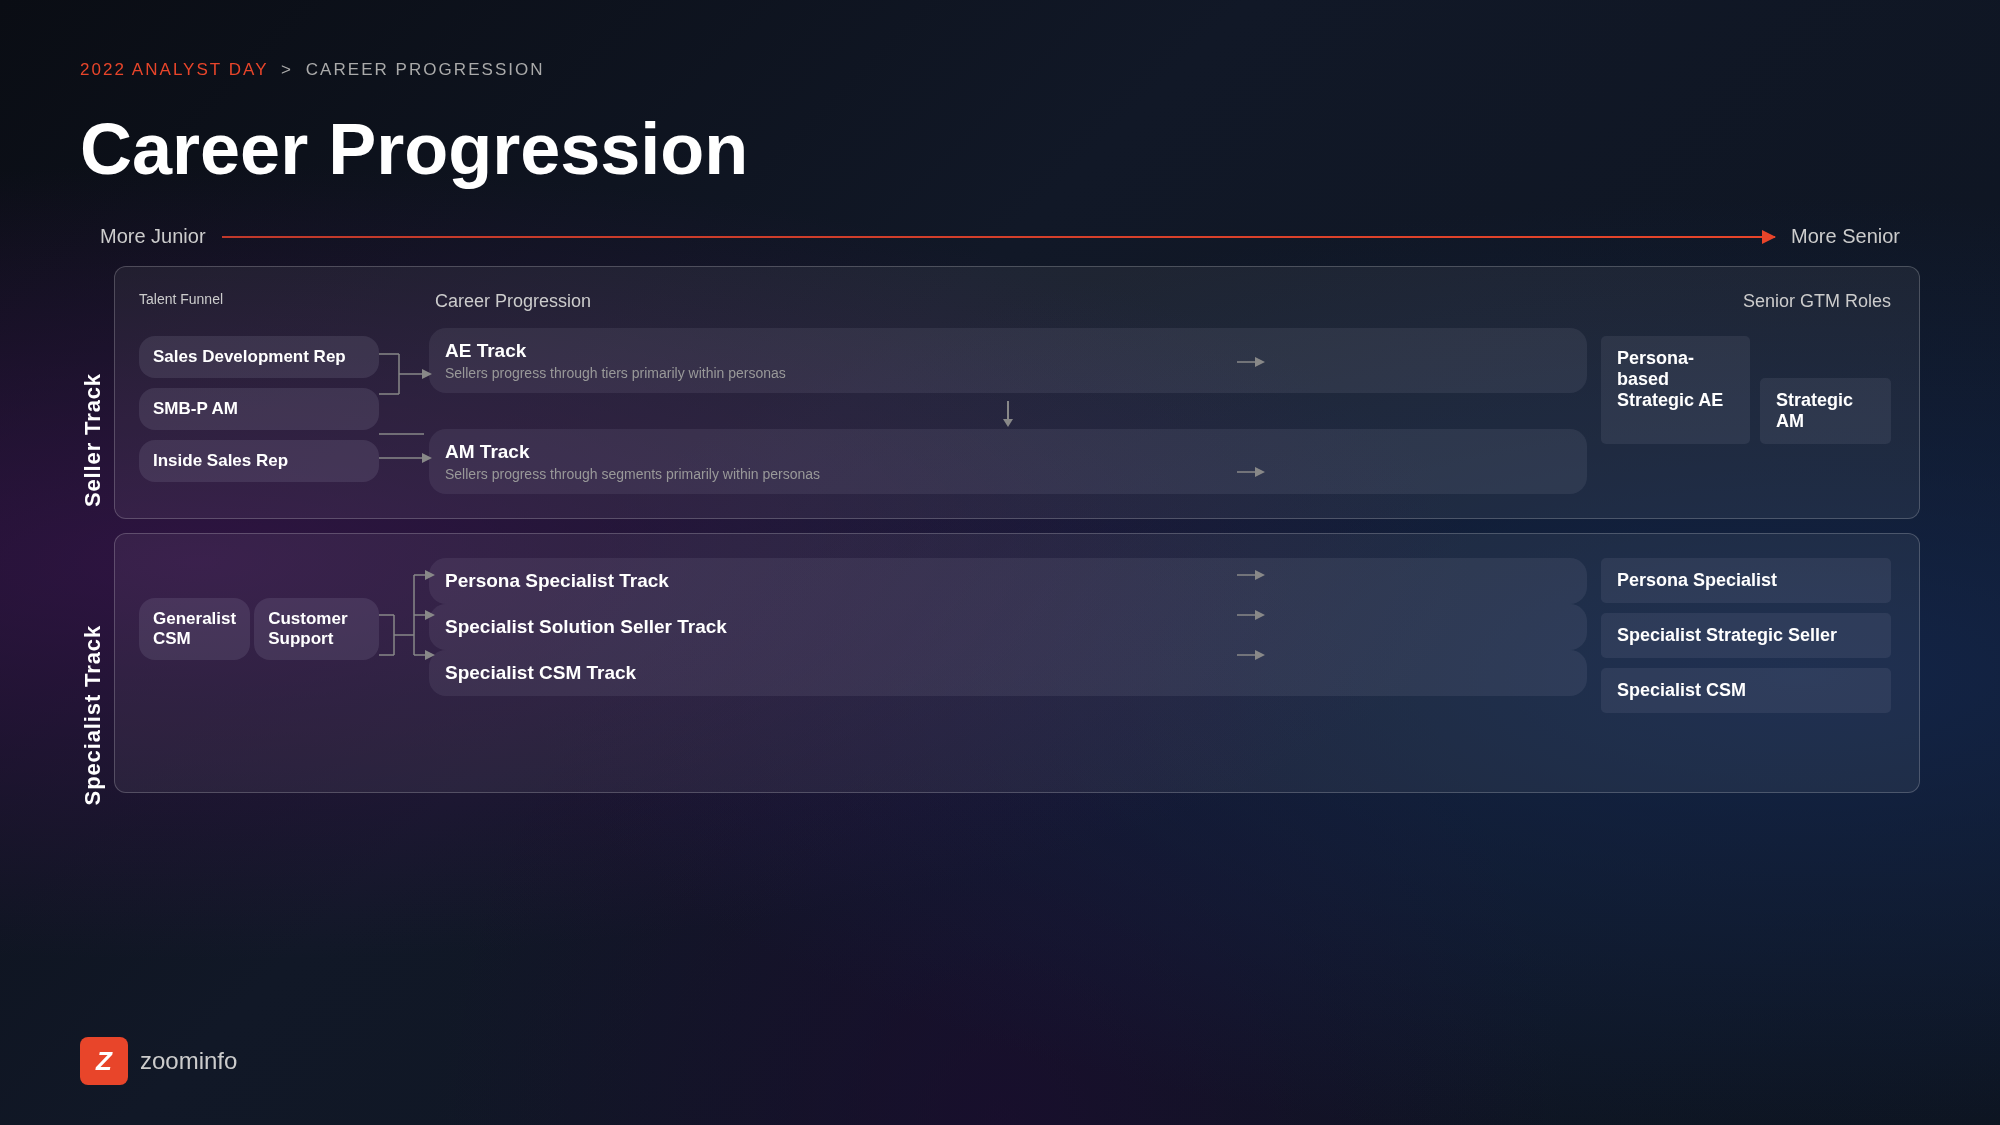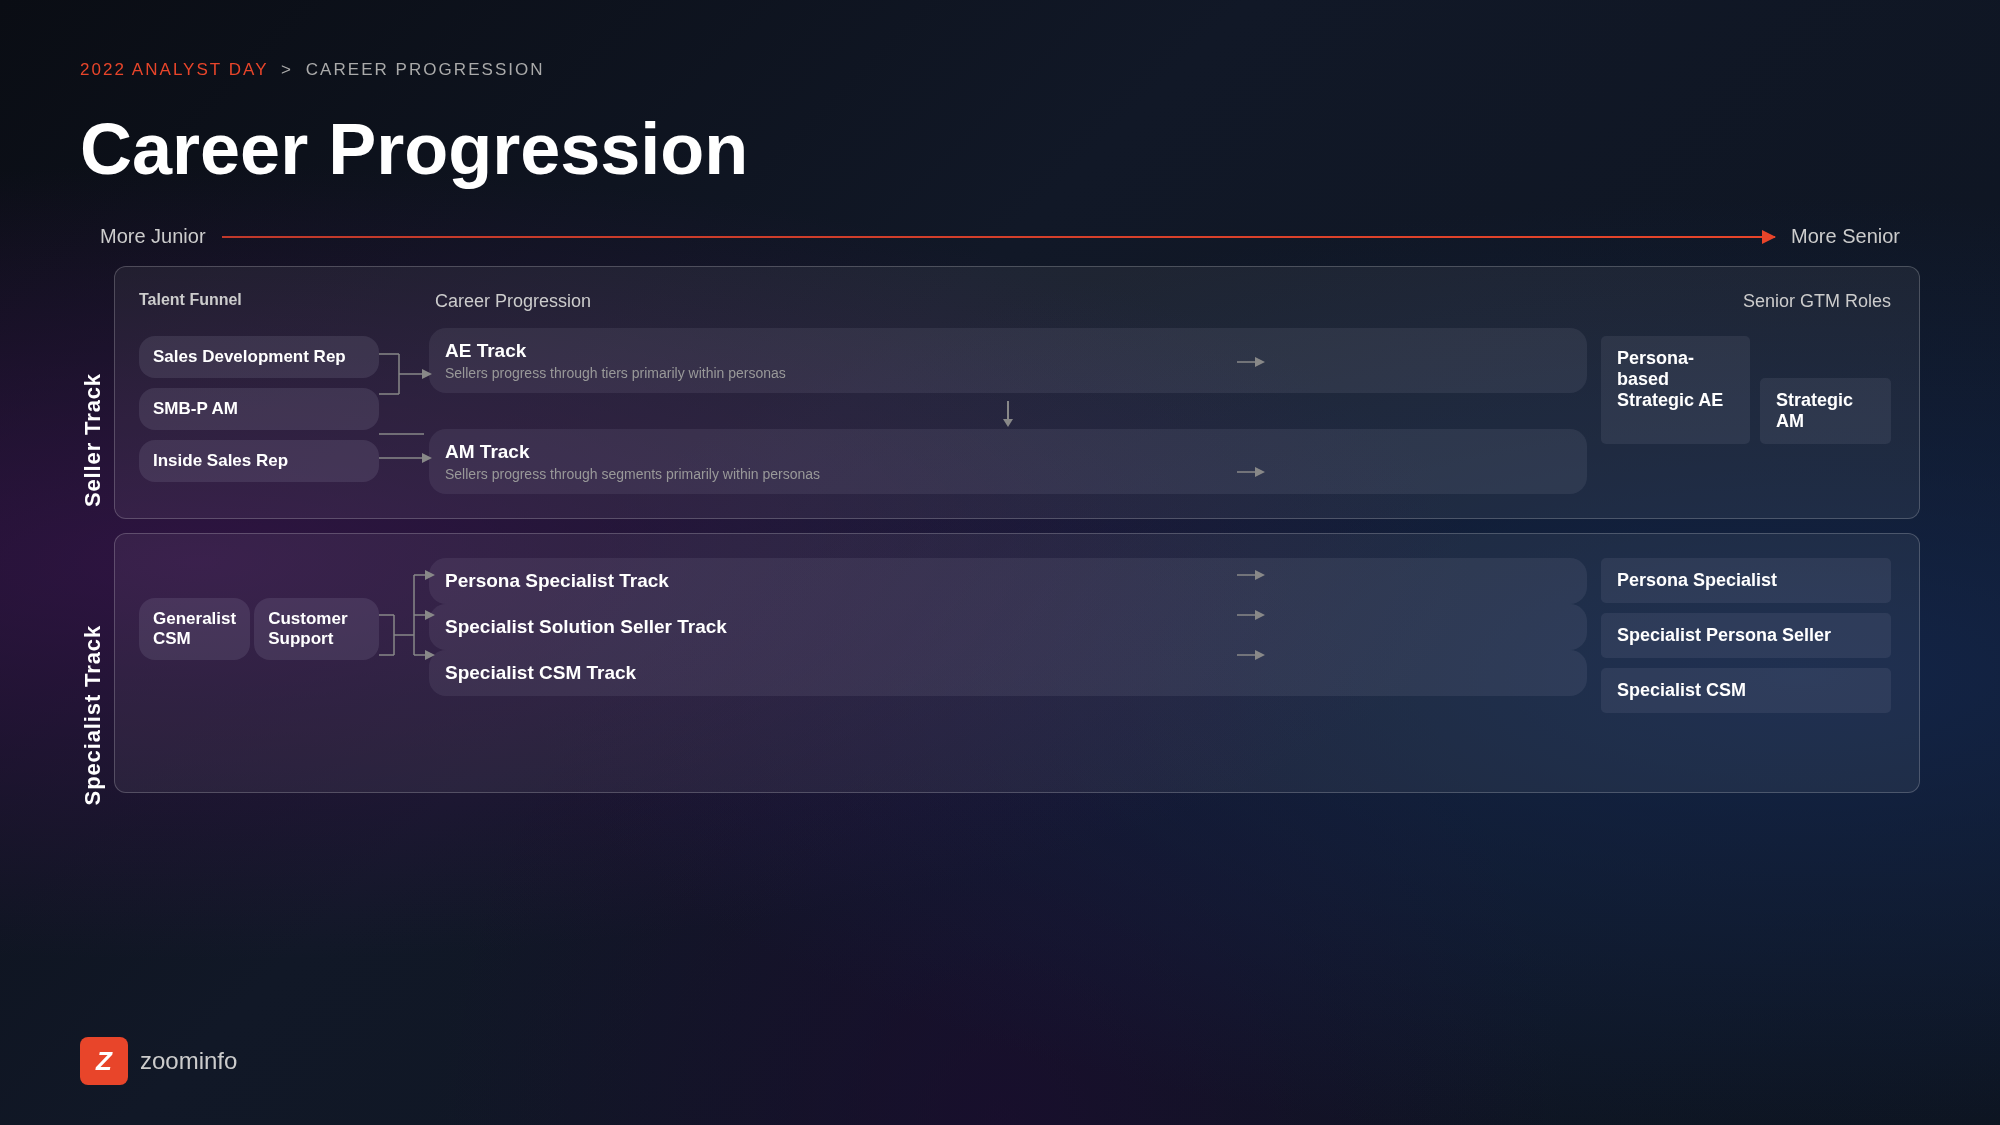--- a/index.html
+++ b/index.html
@@ -202,21 +202,21 @@
       <div style="height:246px; display:flex; align-items:center; justify-content:center; margin-top:14px;">
         <div style="writing-mode:vertical-rl; transform:rotate(180deg); font-size:22px; font-weight:700; color:#fff; letter-spacing:0.04em;">Specialist Track</div>
       </div>
     </div>
 
     <div style="flex:1;">
 
       <div class="seller-box">
 
         <div style="display:grid; grid-template-columns:240px 1fr 290px; margin-bottom:16px;">
-          <div style="font-size:16px; color:#ccc;font-weight:bold;">Talent Funnel</div>
+          <div style="font-size:14px; color:#ccc;">Talent Funnel</div>
           <div style="font-size:18px; color:#ccc; padding-left:56px;">Career Progression</div>
           <div style="font-size:18px; color:#ccc; text-align:right;">Senior GTM Roles</div>
         </div>
 
         <div style="display:grid; grid-template-columns:240px 1fr 290px; align-items:start; position:relative; min-height:160px;">
 
           <div style="display:flex; flex-direction:column; gap:10px; padding-top:8px;">
             <div class="f-item">Sales Development Rep</div>
             <div class="f-item">SMB-P AM</div>
             <div class="f-item">Inside Sales Rep</div>
@@ -285,21 +285,21 @@
             <div class="c-item">
               <div class="c-item-title">Specialist Solution Seller Track</div>
             </div>
             <div class="c-item">
               <div class="c-item-title">Specialist CSM Track</div>
             </div>
           </div>
 
           <div style="display:flex; flex-direction:column; gap:10px;">
             <div class="r-item">Persona Specialist</div>
-            <div class="r-item">Specialist Persona Seller</div>
+            <div class="r-item">Specialist Strategic Seller</div>
             <div class="r-item">Specialist CSM</div>
           </div>
 
           <svg style="position:absolute;top:0;left:0;width:100%;height:100%;pointer-events:none;overflow:visible;">
 
             <line x1="240" y1="57" x2="255" y2="57" stroke="#888" stroke-width="1.5"></line>
             <line x1="240" y1="97" x2="255" y2="97" stroke="#888" stroke-width="1.5"></line>
             <line x1="255" y1="57" x2="255" y2="97" stroke="#888" stroke-width="1.5"></line>
 
             <line x1="255" y1="77" x2="275" y2="77" stroke="#888" stroke-width="1.5"></line>

